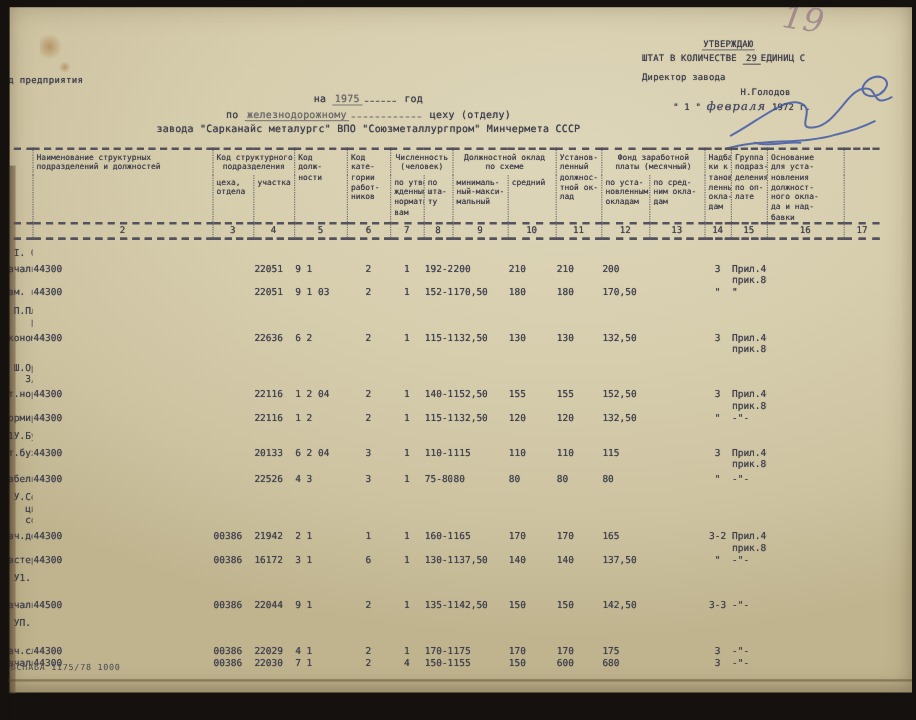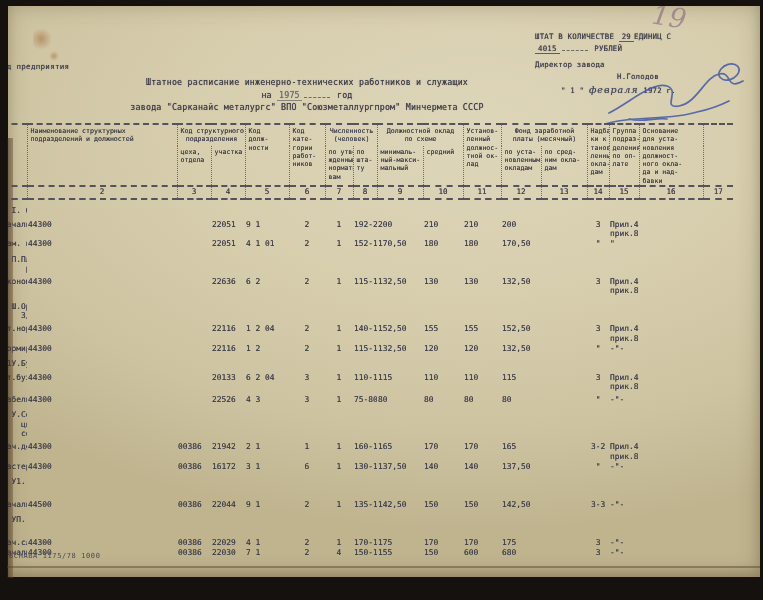--- a/index.html
+++ b/index.html
@@ -78,37 +78,38 @@
   .col-name{padding-left:8px;}
 </style>
 </head>
 <body>
 
 <div class="paper">
 
   <div class="margin-note ink">од предприятия</div>
 
   <div class="title-block ink">
-    <div>Штатное расписание инженерно-технических работников и служащих</div>
     <div>
       <span>на</span>
       <span class="blank-val">1975</span><span class="dash-gap"></span>
       <span>год</span>
     </div>
+    <div>
+      <span>по</span>
+      <span class="blank-val">железнодорожному</span><span class="dash-gap wide"></span>
+      <span>цеху (отделу)</span>
+    </div>
     <div>завода "Сарканайс металургс" ВПО "Союзметаллургпром" Минчермета СССР</div>
   </div>
 
   <div class="approval ink">
+    <div class="l1"><span>УТВЕРЖДАЮ</span></div>
     <div>
       <span>ШТАТ В КОЛИЧЕСТВЕ</span>
       <span class="u">29</span><span>ЕДИНИЦ С</span>
-    </div>
-    <div class="l4">
-      <span class="u">4015</span><span class="dash-gap"></span>
-      <span>РУБЛЕЙ</span>
     </div>
     <div class="director-line">Директор завода</div>
     <div class="director-name">Н.Голодов</div>
     <div class="date-line">
       <span>" 1 "</span>
       <span class="month">февраля</span>
       <span>1972 г.</span>
     </div>
   </div>
 
@@ -267,21 +268,21 @@
           <td class="col-grp">3</td>
           <td class="col-base">Прил.40к
 прик.860</td>
           <td class="col-c17"></td>
         </tr>
         <tr class="tight">
           <td class="col-name">Зам. начальника цеха</td>
           <td class="col-c3">44300</td>
           <td class="col-c4"></td>
           <td class="col-c5">22051</td>
-          <td class="col-c6">4 1 01</td>
+          <td class="col-c6">9 1 03</td>
           <td class="col-n1">2</td>
           <td class="col-n2">1</td>
           <td class="col-sal">152-189</td>
           <td class="col-avg">170,50</td>
           <td class="col-ust">180</td>
           <td class="col-f1">180</td>
           <td class="col-f2">170,50</td>
           <td class="col-nad"></td>
           <td class="col-grp">"</td>
           <td class="col-base">"</td>

